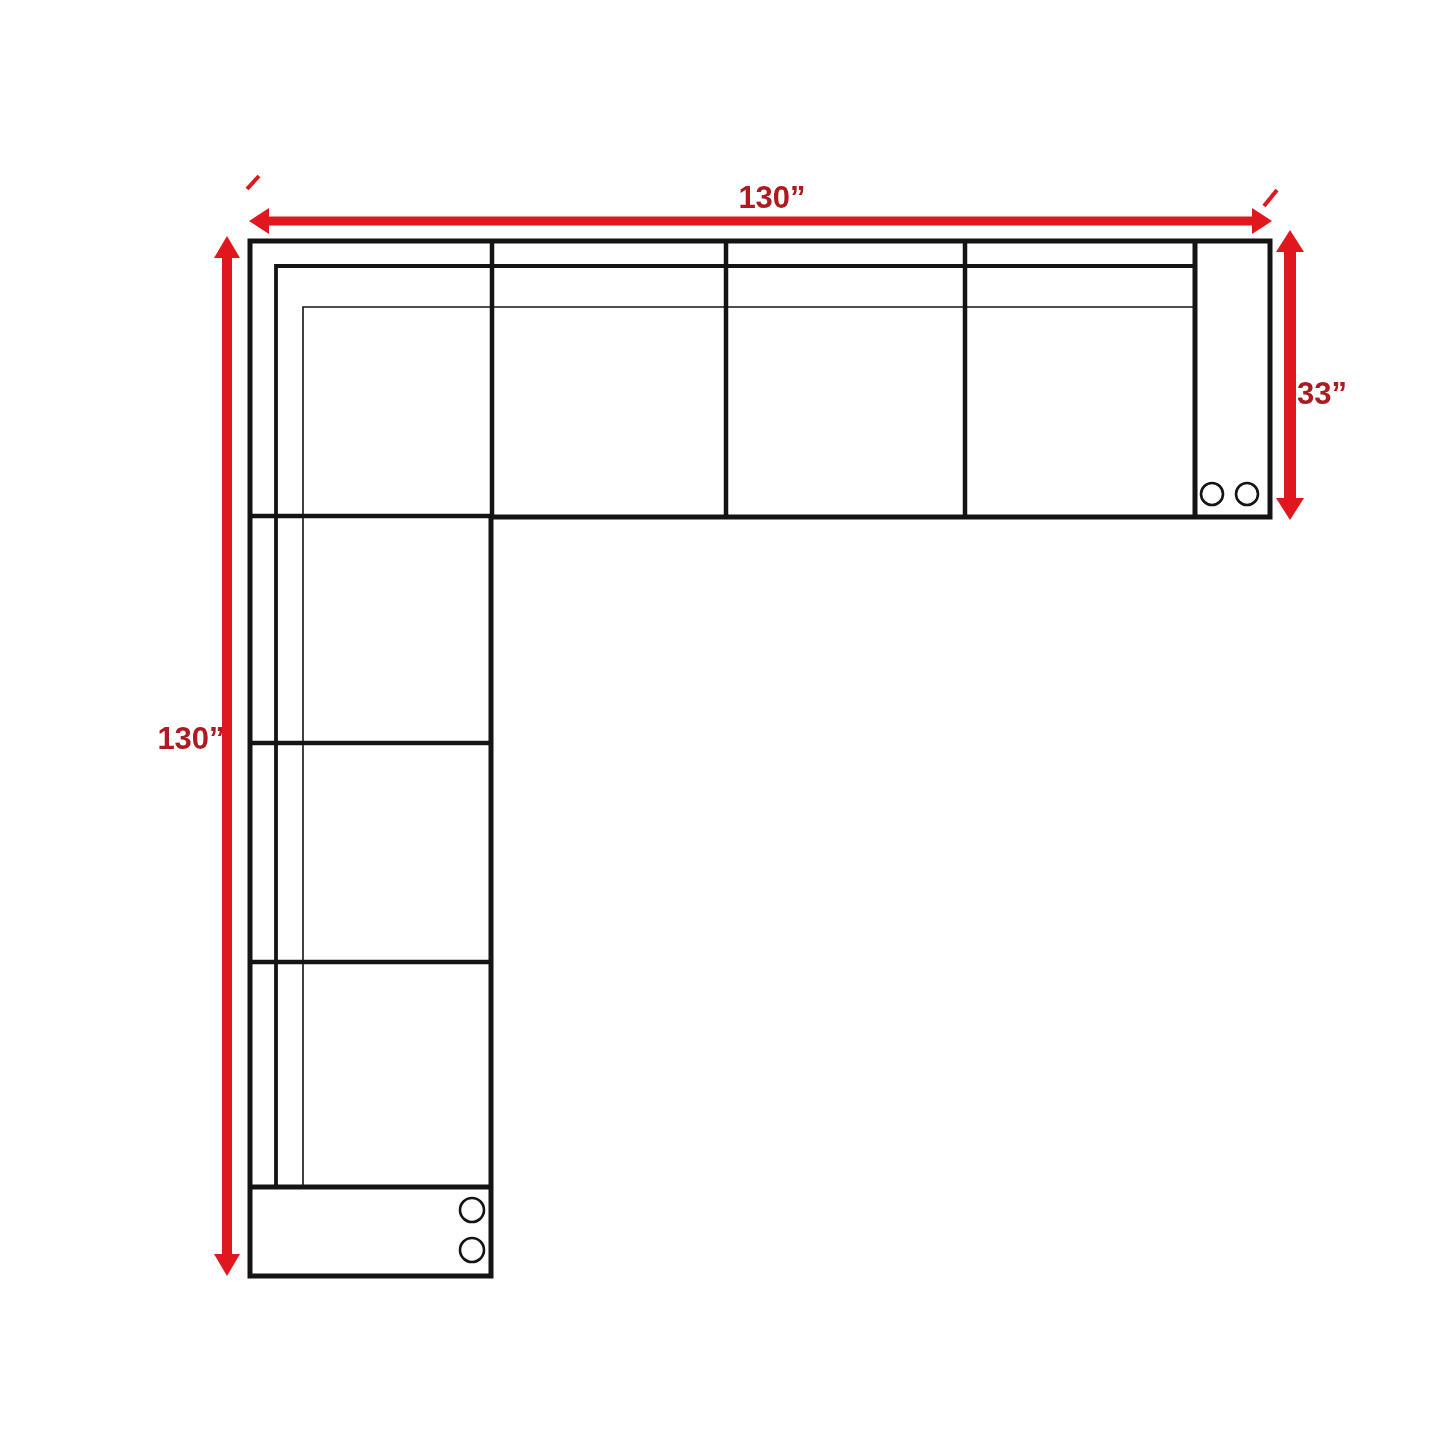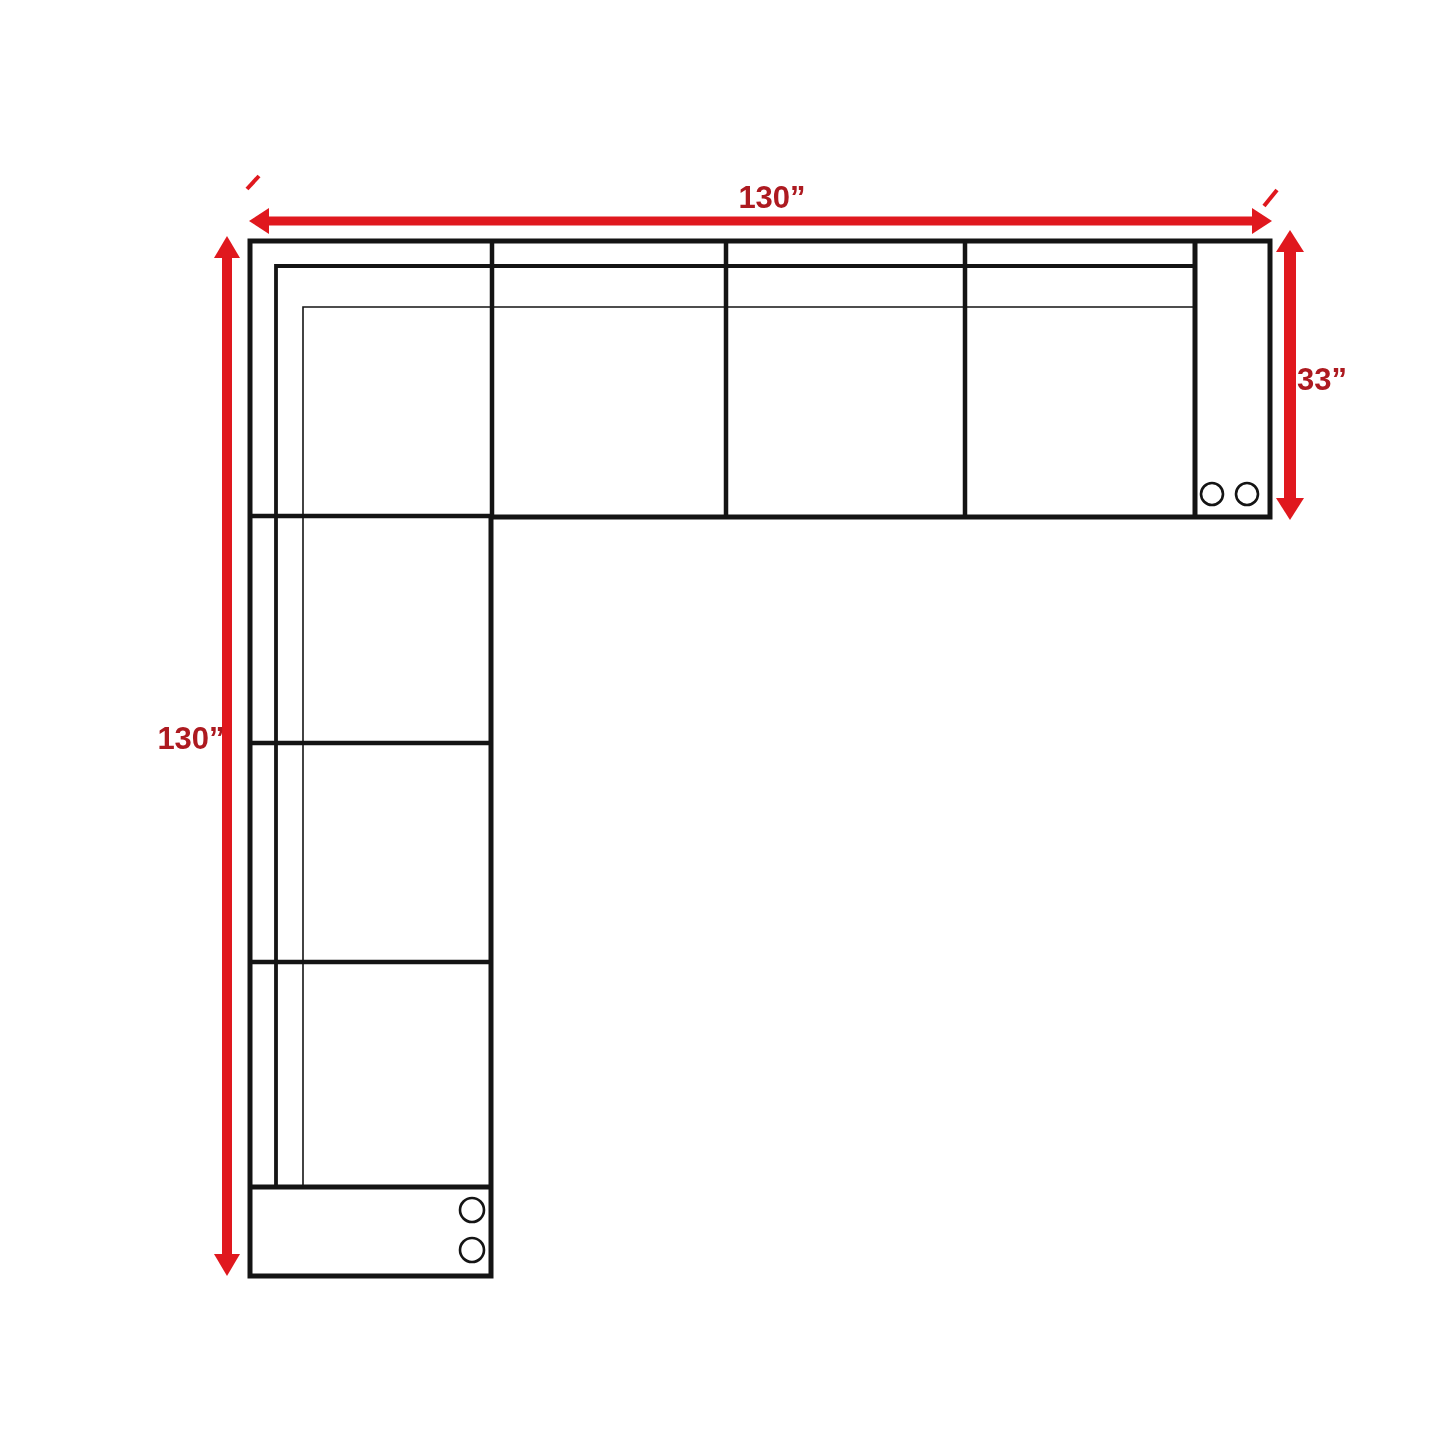--- a/index.html
+++ b/index.html
@@ -79,15 +79,15 @@
       <rect class="red-fill" x="222" y="254" width="10" height="1004"></rect>
       <polygon class="red-fill" points="227,236 214,258 240,258"></polygon>
       <polygon class="red-fill" points="227,1276 214,1254 240,1254"></polygon>
     </g>
   </svg>
 
   <div class="dim-label" style="left:772px;top:197px;">130”</div>
 
   <div class="dim-label" style="left:191px;top:738px;">130”</div>
 
-  <div class="dim-label" style="left:1322px;top:379px;">33”</div>
+  <div class="dim-label" style="left:1322px;top:393px;">33”</div>
 
 </div>
 
 </body></html>

